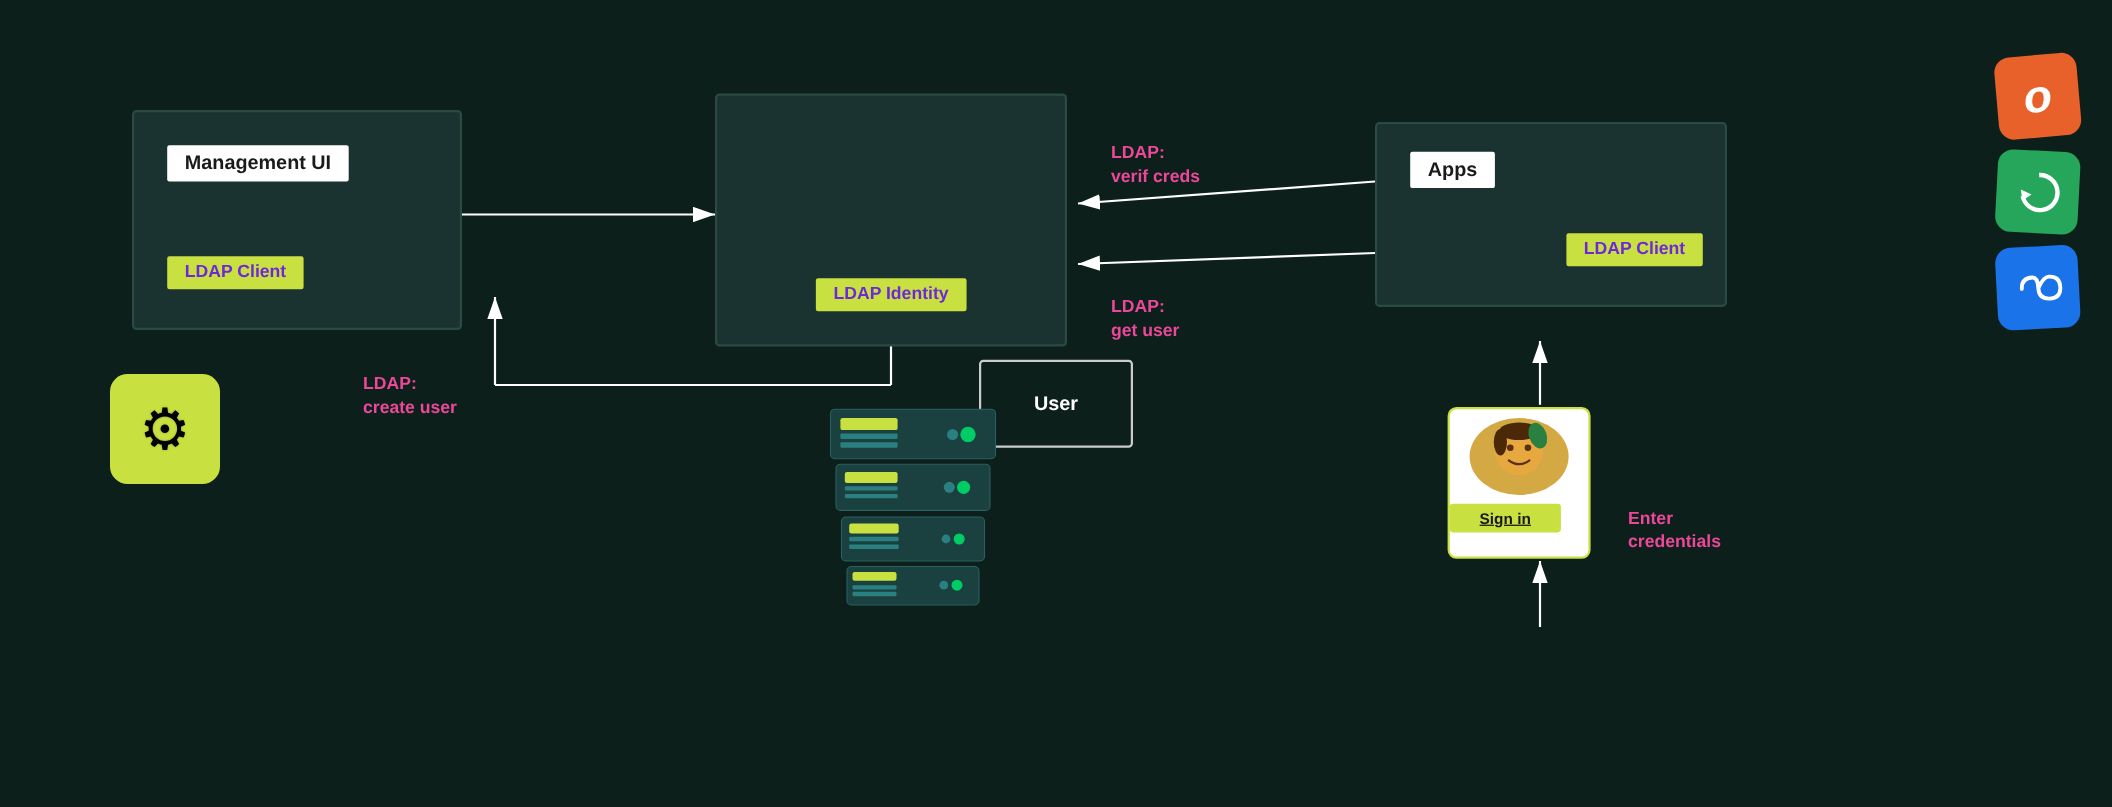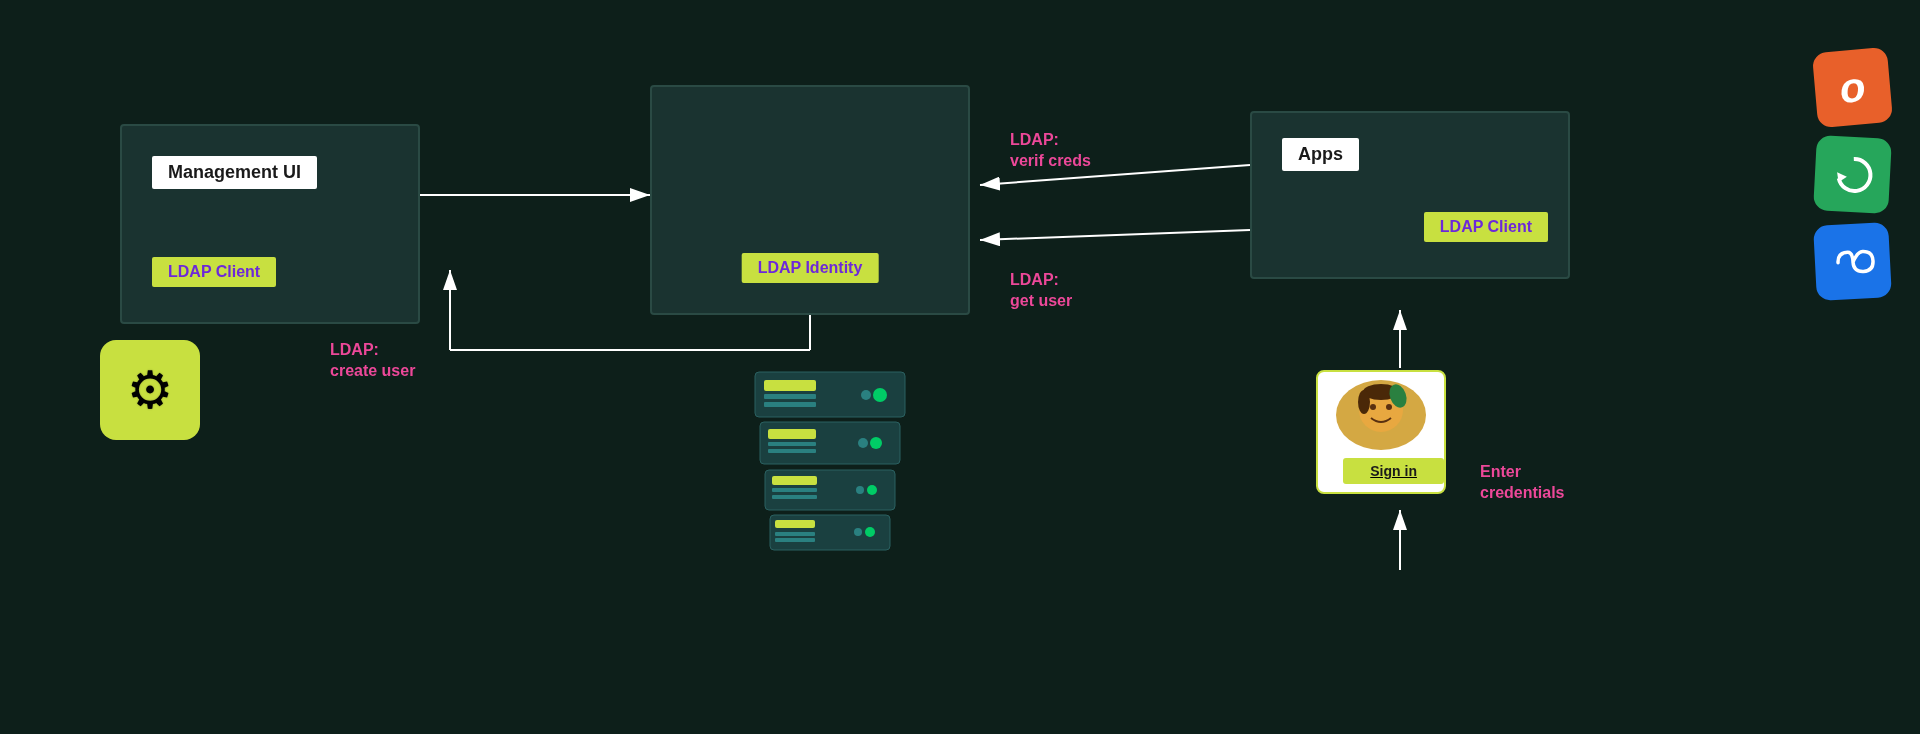--- a/index.html
+++ b/index.html
@@ -28,21 +28,20 @@
       border-radius: 4px;
       position: absolute;
     }
 
     
     .management-box {
       width: 300px;
       height: 200px;
       left: 120px;
       top: 100px;
-      margin-top: 24px;
     }
 
     
     .idp-box {
       width: 320px;
       height: 230px;
       left: 650px;
       top: 85px;
     }
 
@@ -106,22 +105,22 @@
     .signin-container {
       position: absolute;
       left: 1316px;
       top: 370px;
       width: 130px;
       background: white;
       border-radius: 8px;
       border: 2px solid #c8e040;
       display: flex;
       flex-direction: column;
-      align-items: flex-end;
-      padding-bottom: 8px;
+      align-items: flex-start;
+      padding-bottom: 22px;
       text-decoration: underline;
     }
 
     .signin-avatar {
       width: 90px;
       height: 70px;
       background: #d4a843;
       border-radius: 50%;
       margin: 8px auto;
       position: relative;
@@ -223,20 +222,23 @@
 
   <div class="box-dark idp-box">
     <div class="green-label" style="bottom: 30px; left: 50%; transform: translateX(-50%); white-space: nowrap;">LDAP Identity</div>
   </div>
 
   <div class="box-dark apps-box">
     <div class="white-label" style="top: 25px; left: 30px;">Apps</div>
     <div class="green-label" style="bottom: 35px; right: 20px;">LDAP Client</div>
   </div>
 
+  <div class="user-box">
+    <span class="user-label">User</span>
+  </div>
 
   <div class="gear-icon">
     <span style="text-shadow: 0 0 2px rgba(0,0,0,0.3);">⚙</span>
   </div>
 
   <div class="arrow-label" style="left: 330px; top: 340px;">
     <span style="white-space: pre-line; display: block;">LDAP:
 create user</span>
   </div>
 

